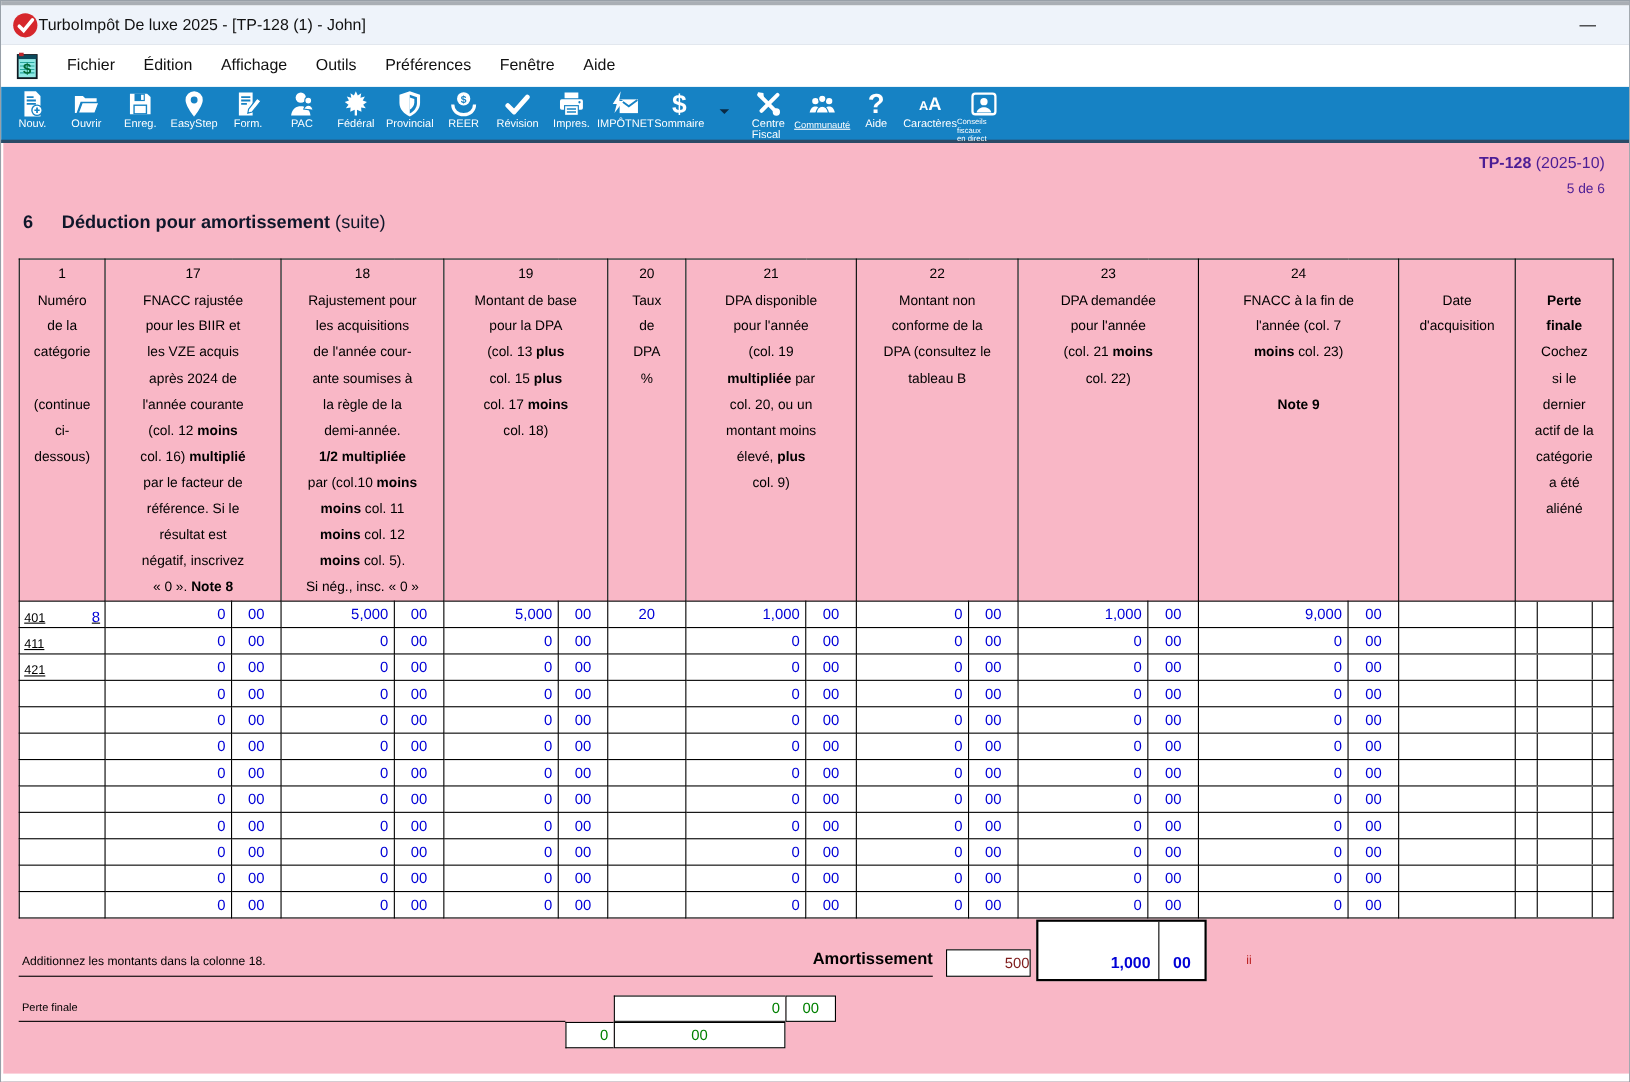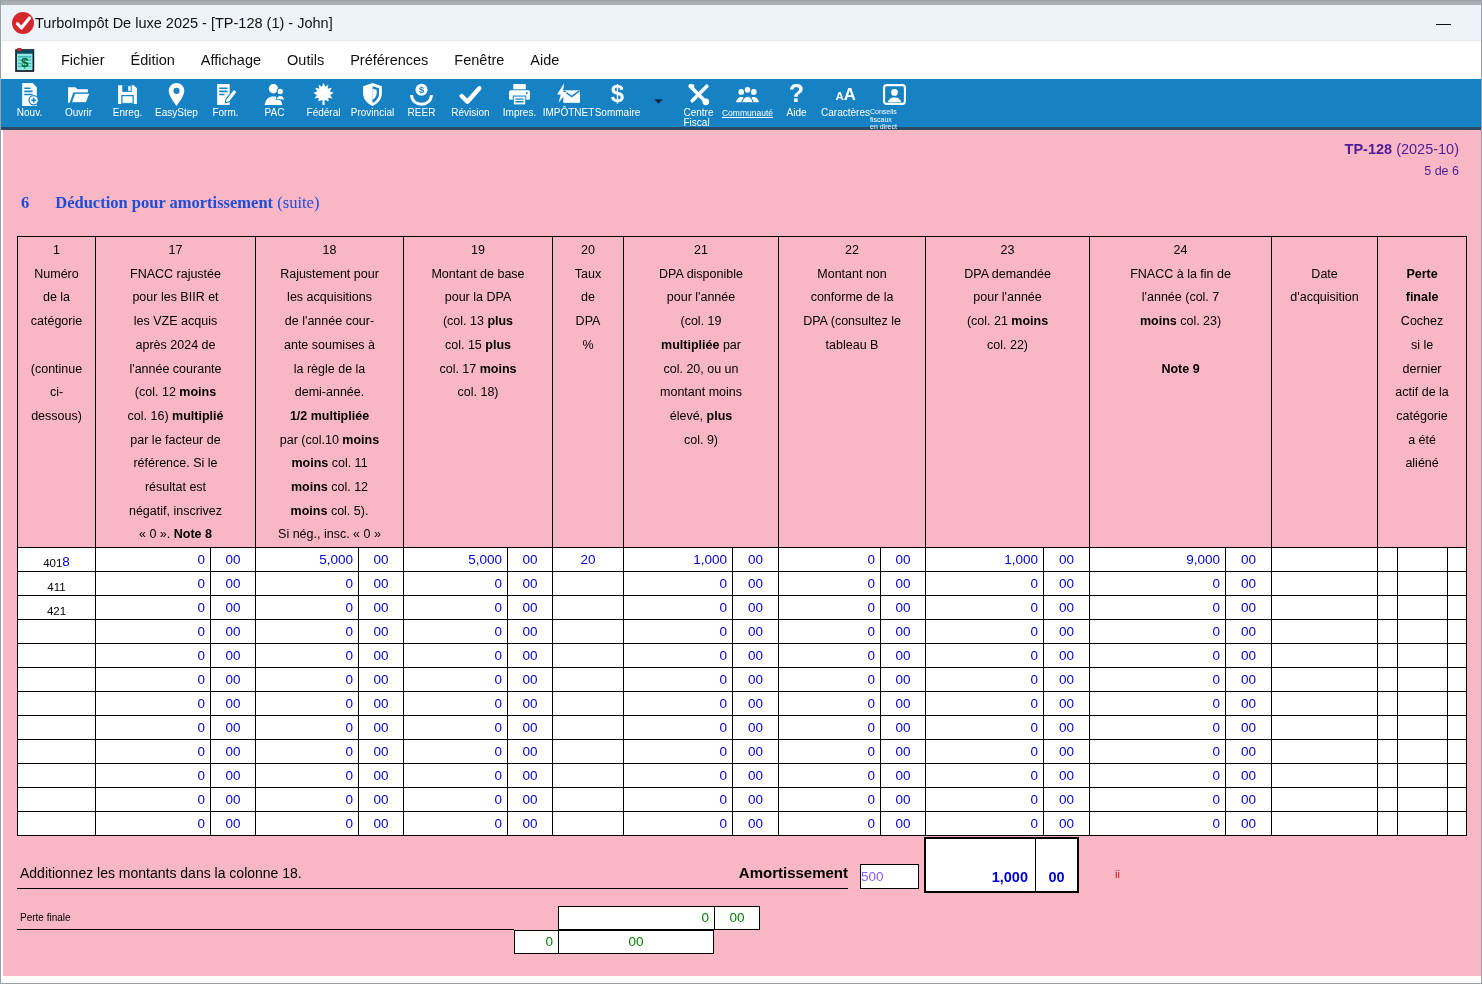--- a/index.html
+++ b/index.html
@@ -35,52 +35,52 @@
   .tb-label.xs { font-size:7px; line-height:7.5px; }
   .tb-caret { width:32px; text-align:center; color:#0a2a44; font-size:12px;
               padding-top:13px; cursor:default; }
 
   
   .form { height:855px; background:#f9b7c6; border-left:2px solid #fff;
           border-bottom:9px solid #fff; }
   .form-meta { text-align:right; padding:11px 22px 0 0; font-size:14.5px; color:#4c1d95; }
   .fc { font-weight:bold; }
   .page-ind { font-size:12.5px; margin-top:7px; }
-  .section-title { margin:15px 0 16px 18px; font-size:16.5px; font-weight:bold; color:#1d4ed8;font-family:Liberation Serif, serif; }
+  .section-title { margin:15px 0 16px 18px; font-size:16.5px; font-weight:bold; color:#0f172a; }
   .sec-num { margin-right:26px; }
   .sec-suffix { font-weight:normal; }
 
   
   #table-host { margin:23px 0 0 14px; }
   .dpa-table { border-collapse:collapse; table-layout:fixed; width:1449px;
                background:#fff; font-size:13.5px; }
   .dpa-table th, .dpa-table td { border:1px solid #000; padding:0; overflow:hidden; }
   th.hdr { background:#f9b7c6; font-weight:normal; font-size:12.5px; line-height:23.7px;
            vertical-align:top; padding-top:2px; height:310px; text-align:center; color:#000; }
   .dpa-table tbody td { height:23px; background:#fff; }
   td.numc  { text-align:right; padding-right:5px; color:#0000d6; }
   td.centsc{ text-align:center; color:#0000d6; }
   td.ratec { text-align:center; color:#0000d6; }
-  .cat-wrap { display:flex; justify-content:center; align-items:flex-end;
-              padding:0 4px 2px 4px; height:100%; }
+  .cat-wrap { display:flex; justify-content:space-between; align-items:flex-end;
+              padding:0 4px 2px 4px; height:100%;text-decoration:underline; }
   .cat-code { font-size:11.5px; color:#000; }
   .cat-val  { color:#0000d6; }
   td.pertec { background:#f9b7c6; }
   .chk { width:51px; height:23px; margin:0 auto; background:#fff;
          border-left:1px solid #000; border-right:1px solid #000; }
 
   
   .sum-row { margin-left:14px; height:53px; display:flex; align-items:flex-end; }
   .sum-underline { width:831px; height:100%; display:flex; justify-content:space-between;
                    align-items:flex-end; border-bottom:1.5px solid #000; }
-  .sum-instr { font-size:14px; padding:0 0 7px 3px; color:#000; }
+  .sum-instr { font-size:11px; padding:0 0 7px 3px; color:#000; }
   .sum-label { font-weight:bold; font-size:15px; padding-bottom:7px; color:#000; }
-  .code-box { margin-left:12px; width:59px; height:25px; background:#fff;
-              border:1px solid #000; text-align:left; font-size:13.5px;
-              line-height:24px; color:#8b5cf6; }
+  .code-box { margin-left:12px; width:77px; height:25px; background:#fff;
+              border:1px solid #000; text-align:right; font-size:13.5px;
+              line-height:24px; color:#7f1d1d; }
   .total-box { margin-left:5px; margin-bottom:-4px; width:155px; height:56px;
                background:#fff; border:2.5px solid #000; display:flex; }
   .total-num { flex:1; border-right:1px solid #000; display:flex; align-items:flex-end;
                justify-content:flex-end; font-weight:bold; color:#0000d6; font-size:14.5px;
                padding:0 7px 6px 0; }
   .total-cents { width:41px; display:flex; align-items:flex-end; justify-content:center;
                  font-weight:bold; color:#0000d6; font-size:14.5px; padding-bottom:6px; }
   .sum-suffix { margin-left:36px; padding-bottom:9px; font-size:11px; color:#b91c1c; }
 
   

